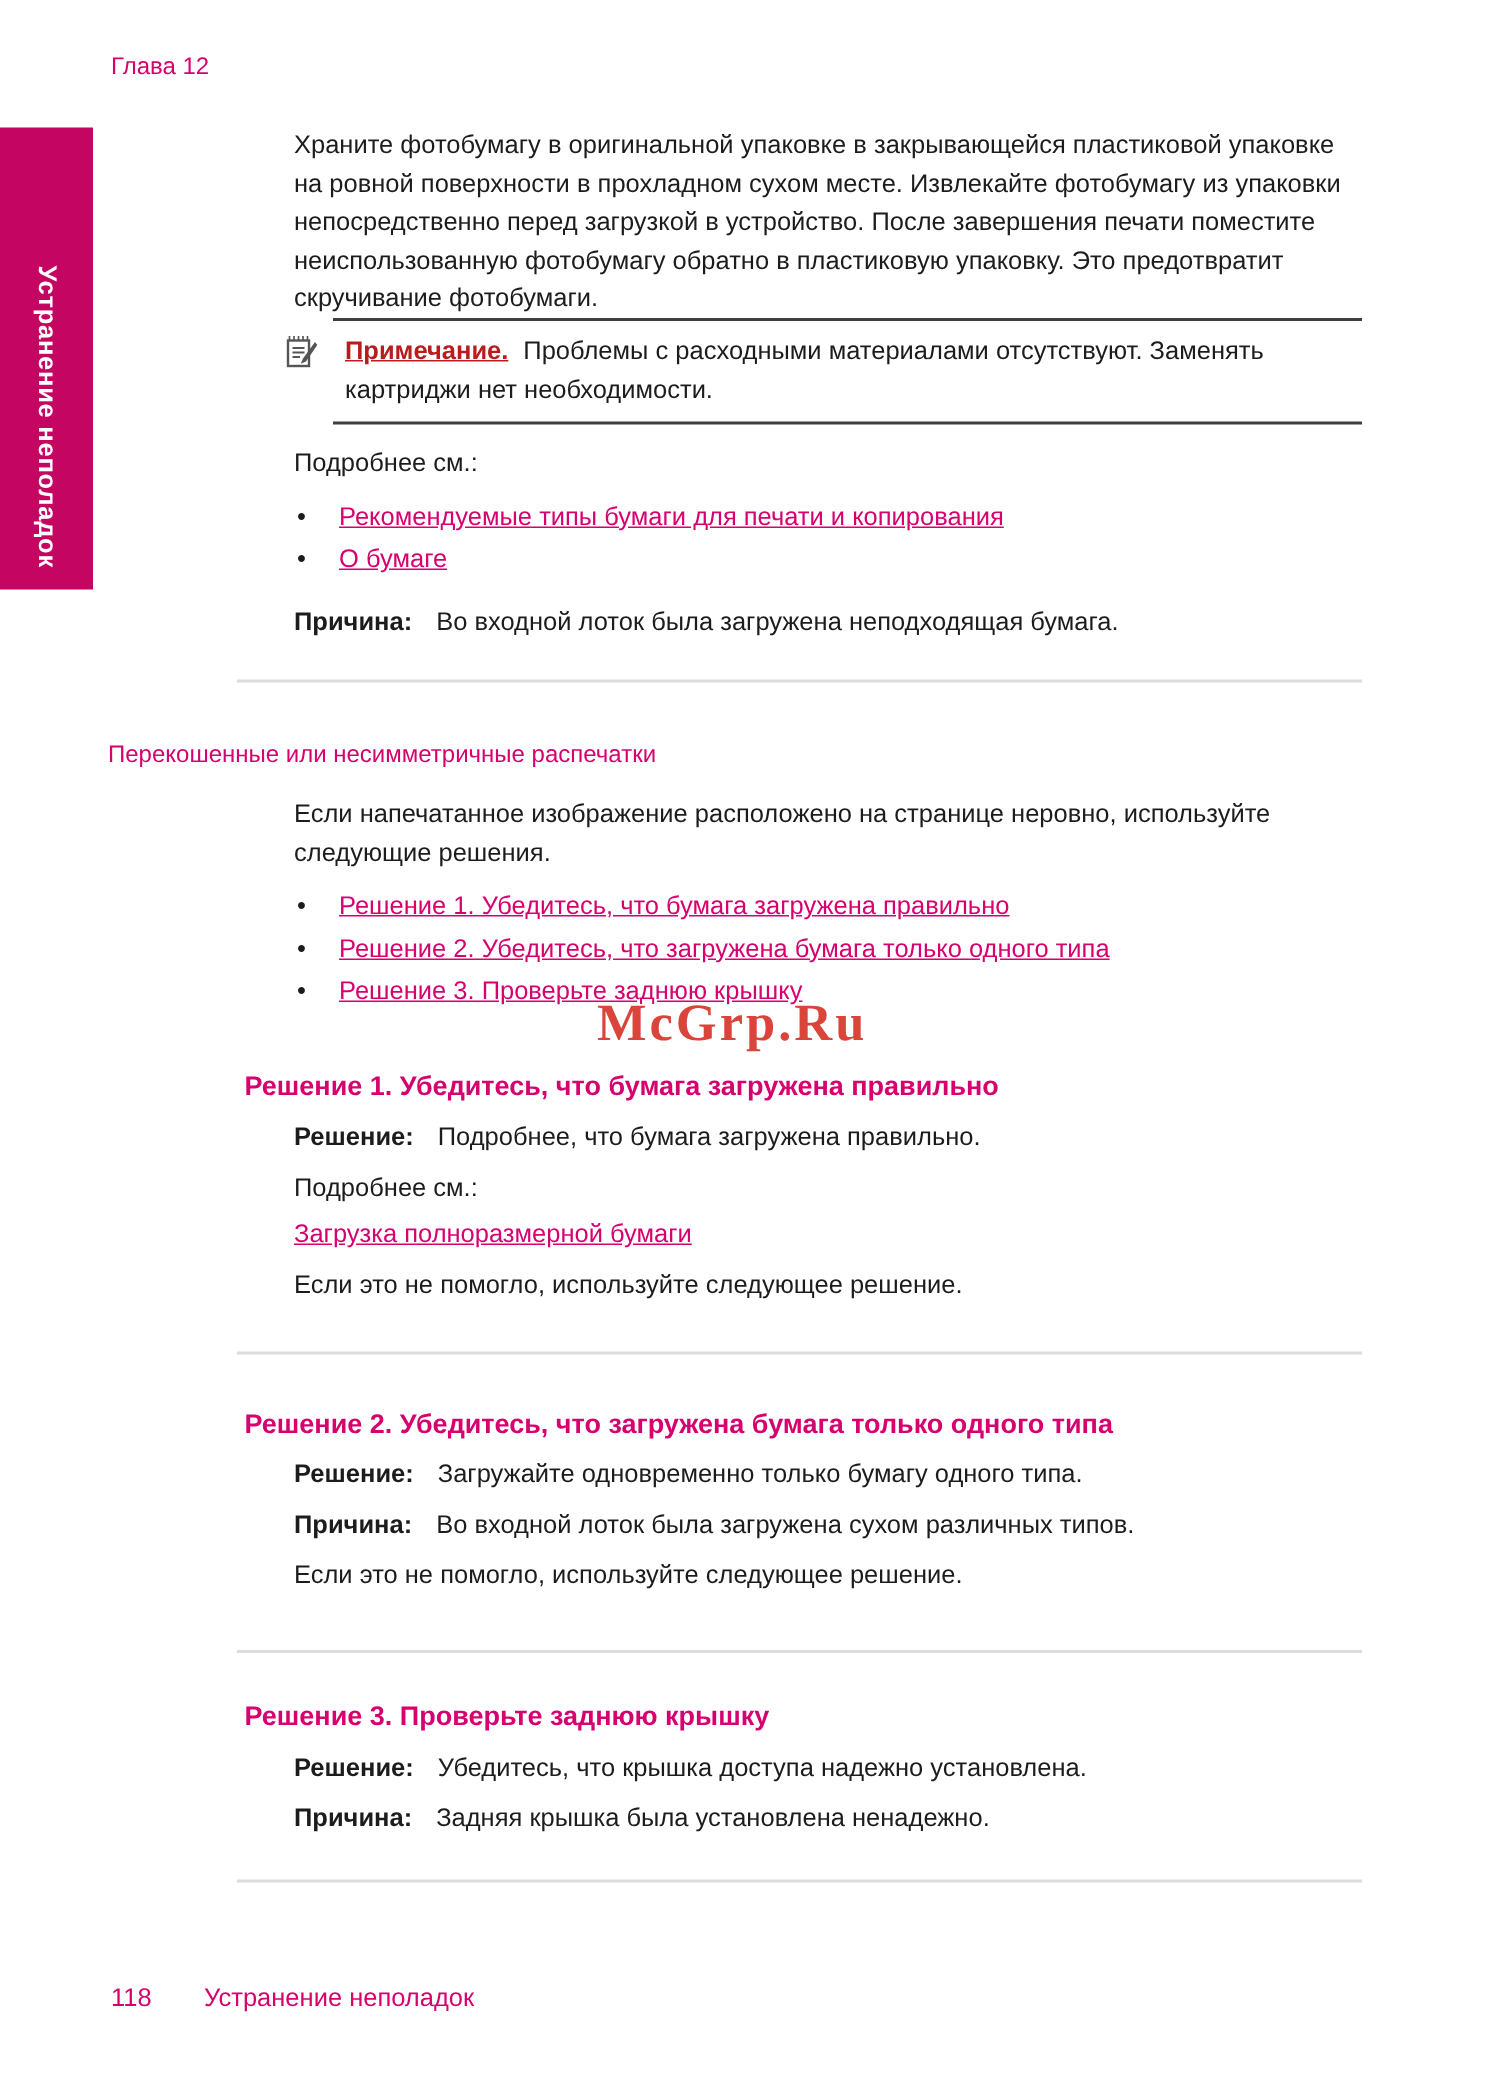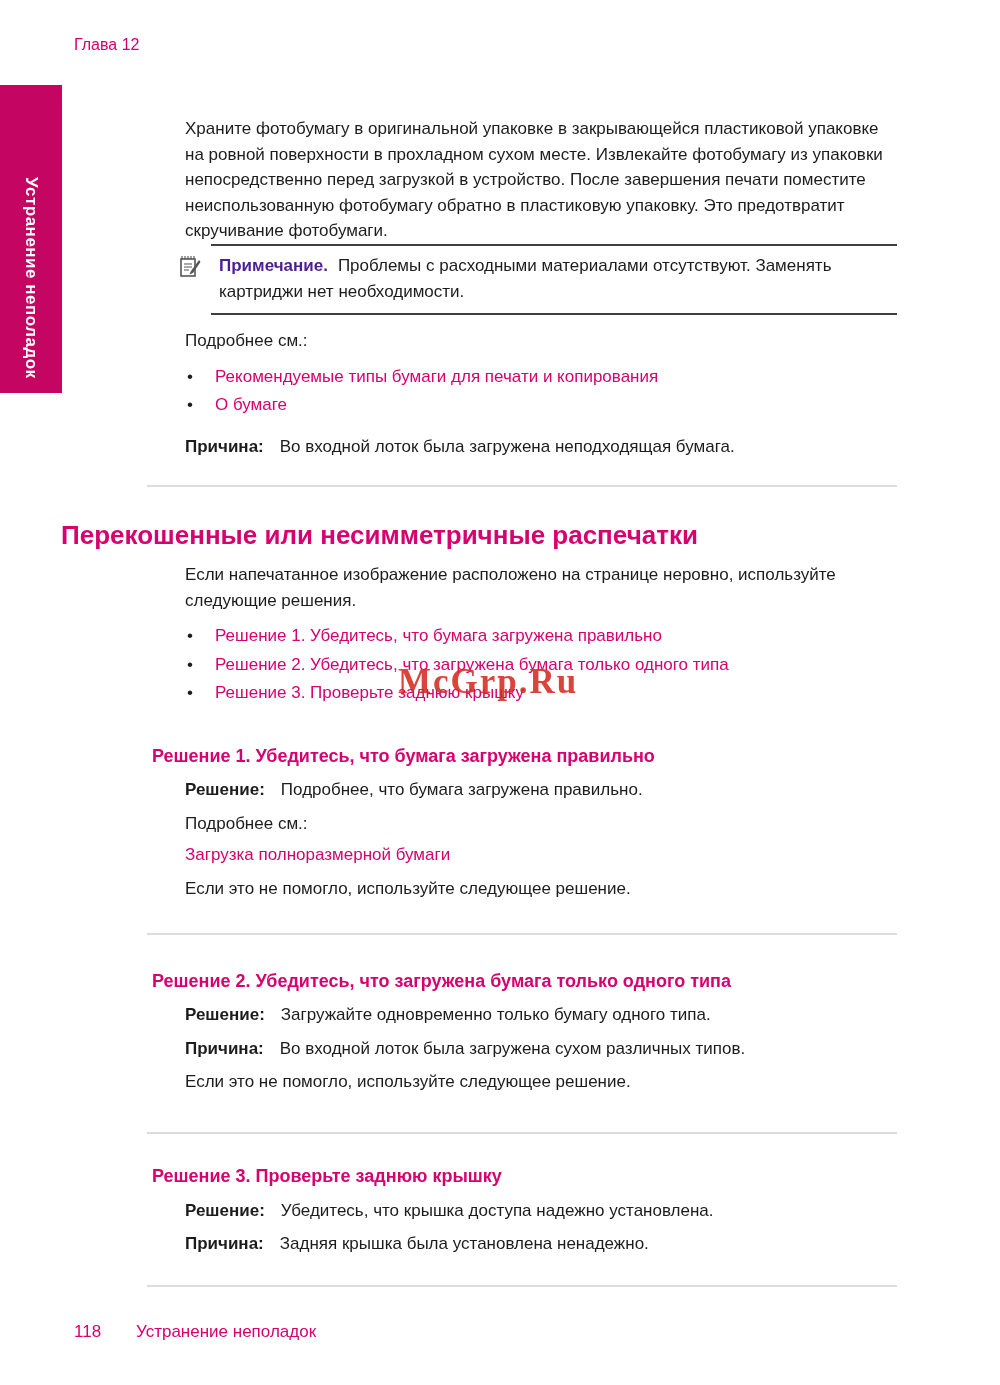--- a/index.html
+++ b/index.html
@@ -26,68 +26,68 @@
     align-items: center; justify-content: flex-end;
   }
   .sidebar-tab span {
     writing-mode: vertical-rl;
     color: #ffffff; font-weight: bold; font-size: 17px;
     letter-spacing: 0.5px;
     padding-bottom: 14px;
   }
 
   .content {
-    position: absolute; left: 185px; top: 0;
-    width: 712px; padding-top: 116px;
+    position: absolute; left: 196px; top: 0;
+    width: 712px; padding-top: 84px;
     font-size: 17px; line-height: 25.6px;
   }
   .content p { margin: 0; }
 
   .note-box {
     margin-left: 26px; margin-top: 0;
     border-top: 2px solid #3f3f3f;
     border-bottom: 2px solid #3f3f3f;
     padding: 7px 0 9px 8px;
     position: relative;
     color: #1c1c1c;
   }
-  .note-label { color: #4c1d95; font-weight: bold; margin-right: 10px; }
+  .note-label { color: #b91c1c; font-weight: bold; margin-right: 10px; text-decoration: underline; }
   .note-icon {
     position: absolute; left: -32px; top: 8px;
     width: 22px; height: 24px;
   }
 
   .see-more { margin-top: 13px !important; }
 
   ul.link-list { list-style: none; margin-top: 9px; }
   ul.link-list li {
     position: relative; padding-left: 30px; line-height: 28.5px;
   }
   ul.link-list li::before {
     content: "•"; position: absolute; left: 2px; color: #1c1c1c;
   }
   a.doc-link {
-    color: #d6006f; cursor: pointer;
+    color: #d6006f; text-decoration: underline; cursor: pointer;
   }
 
   .label-line { margin-top: 8px !important; }
   .bold-label { font-weight: bold; margin-right: 16px; }
 
   .cause-line { margin-top: 14px !important; }
 
   hr.sep {
     border: none; border-top: 2px solid #dcdcdc;
     margin: 26px 0 0 -38px; width: 750px;
   }
   hr.sep.s2 { margin-top: 31px; }
   hr.sep.s3 { margin-top: 37px; }
   hr.sep.s4 { margin-top: 28px; }
 
   h1.section-title {
-    color: #d6006f; font-size: 26px; font-weight: bold;
+    color: #d6006f; font-size: 16px; font-weight: normal;
     margin: 36px 0 0 -124px;
   }
   .section-intro { margin-top: 13px !important; }
 
   h2.solution-title {
     color: #d6006f; font-size: 18px; font-weight: bold;
     margin: 36px 0 0 -33px;
   }
   h2.solution-title.t2 { margin-top: 34px; }
   h2.solution-title.t3 { margin-top: 30px; }

